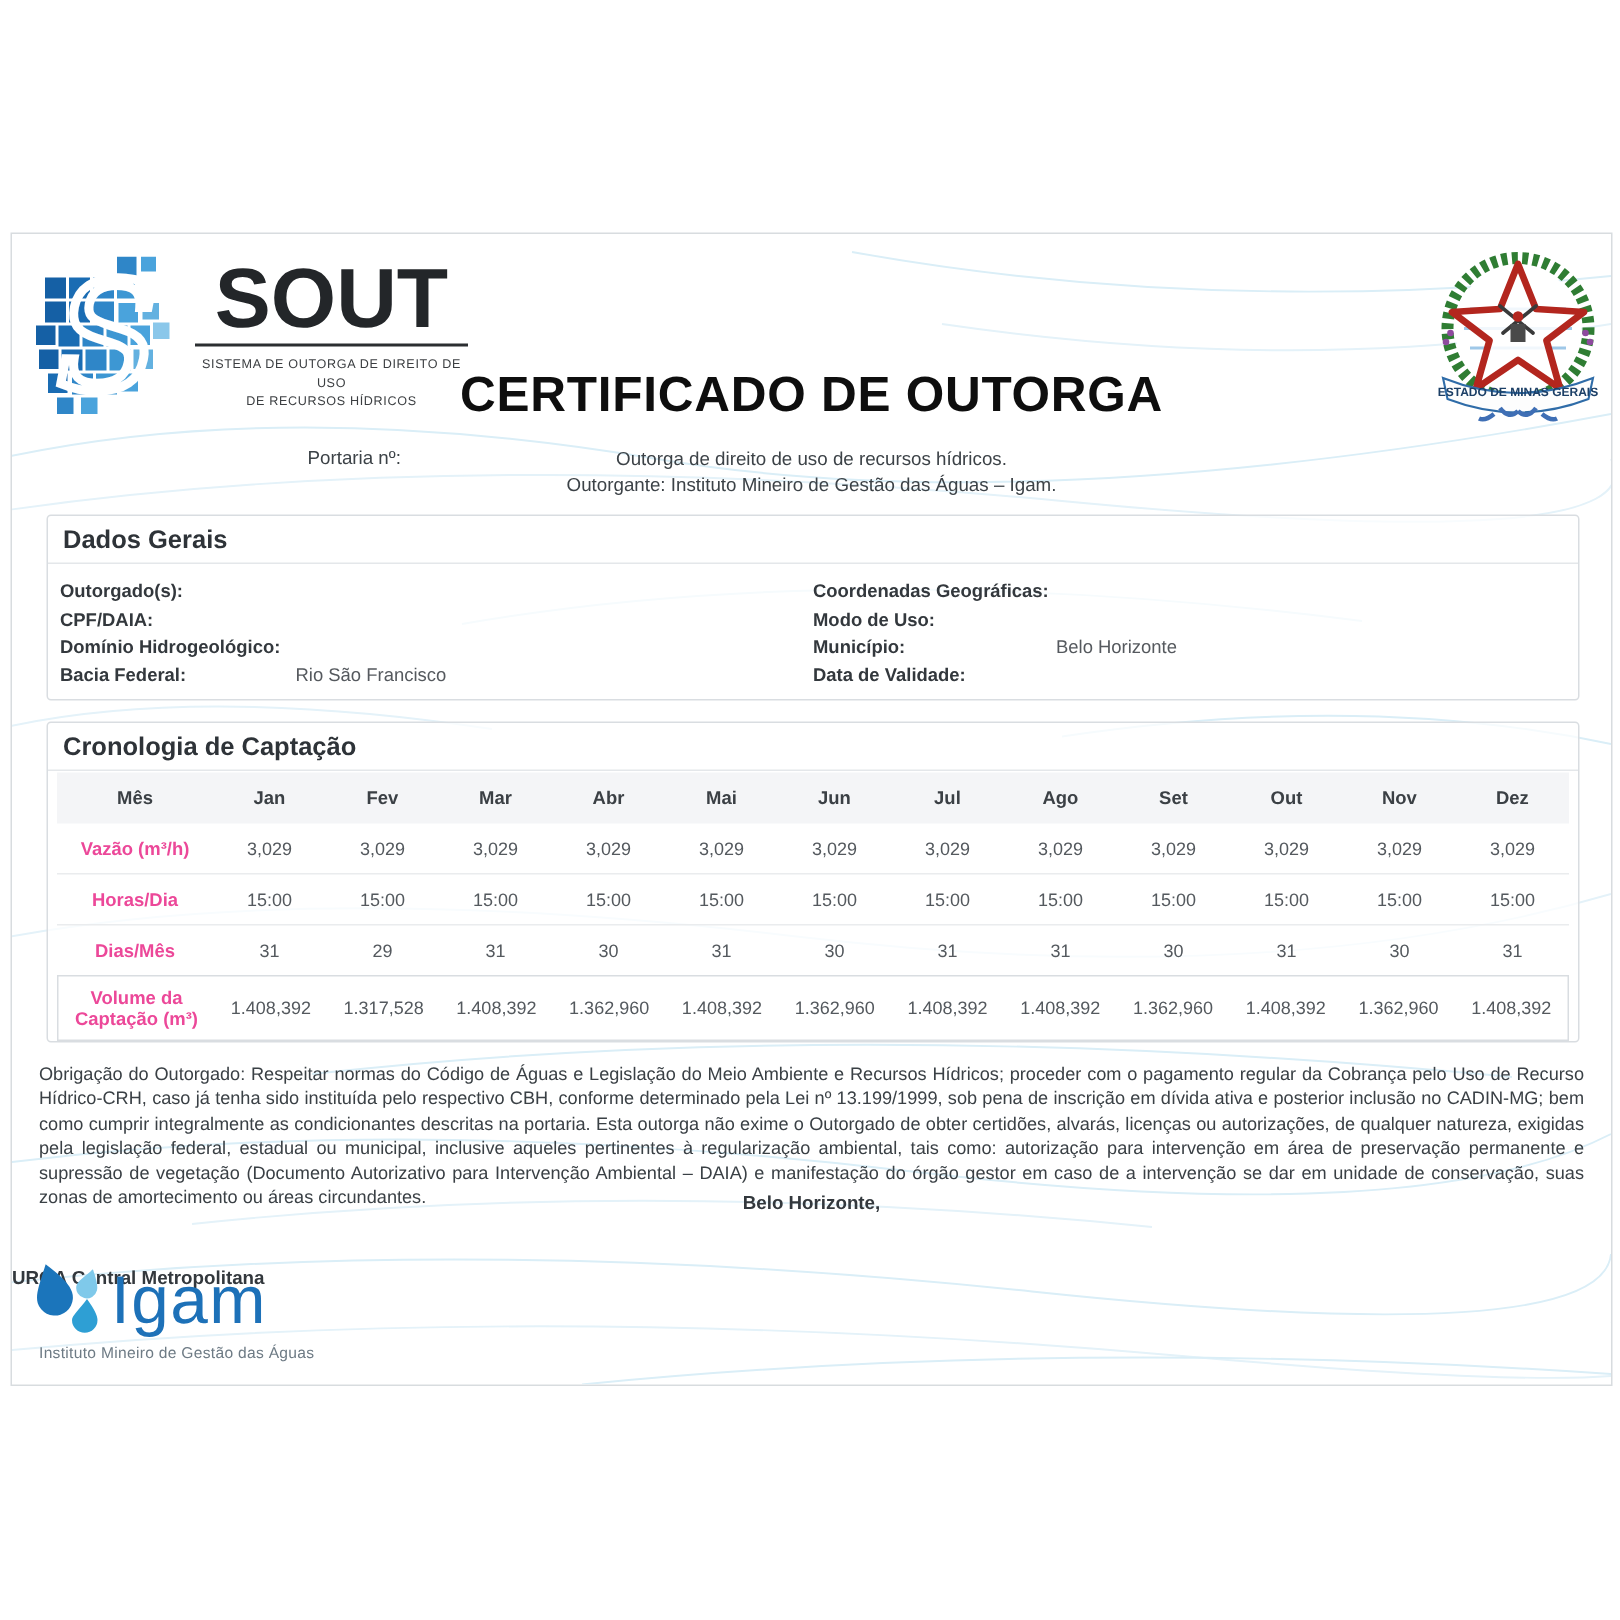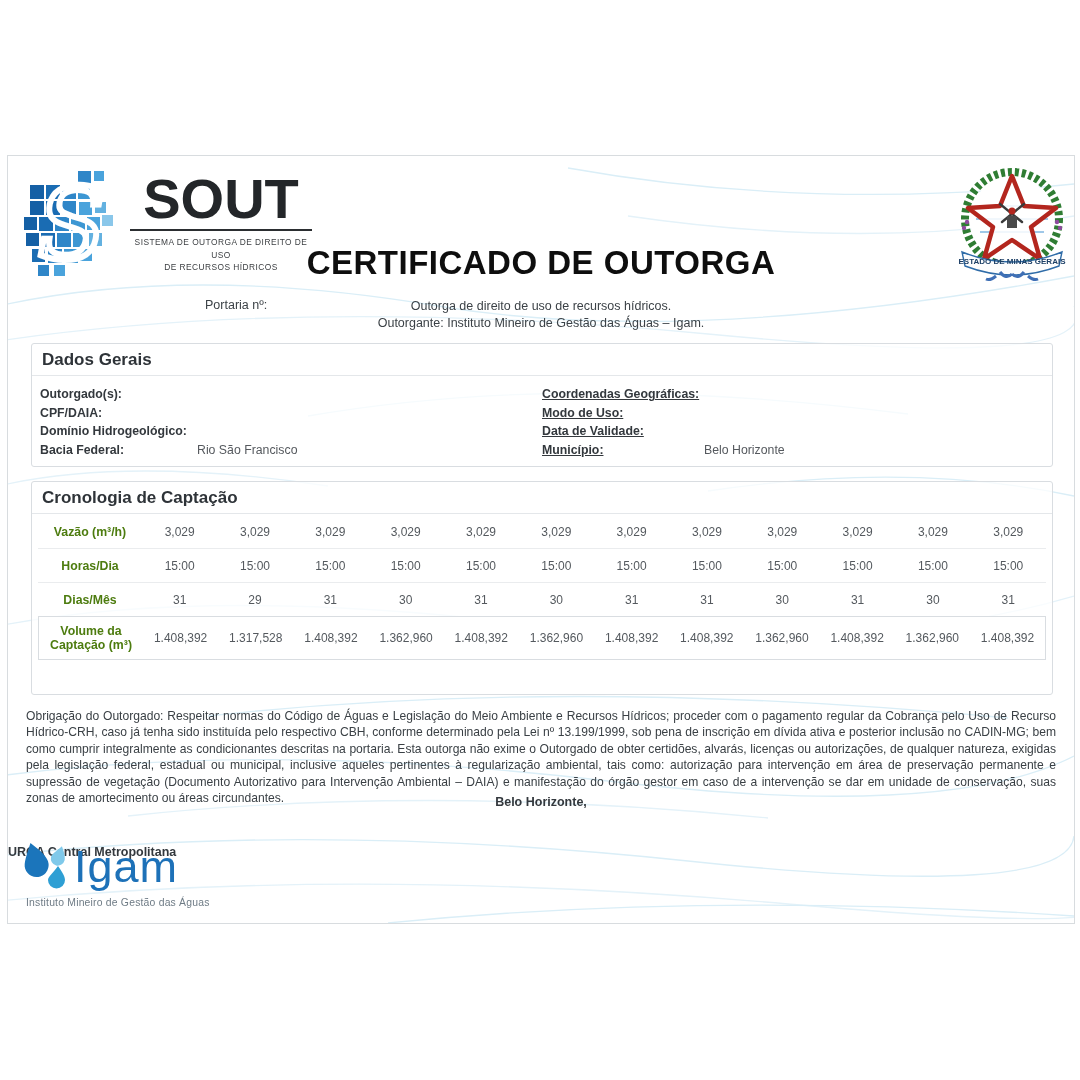--- a/index.html
+++ b/index.html
@@ -34,27 +34,27 @@
     padding:6px 10px 5px 10px;border-bottom:1px solid #e4e7ea;}
   #dados{top:187px;height:122px;}
   #cron{top:325px;height:212px;}
 
   .fields{display:flex;padding:9px 8px 0 8px;}
   .fcol{width:50%;}
   .frow{display:flex;line-height:18.5px;font-size:12.3px;}
   .flabel{font-weight:700;color:#33383d;}
   .fvalue{color:#55595e;}
   .fcol-left .flabel{width:157px;}
-  .fcol-right .flabel{width:162px;text-decoration:underline;}
+  .fcol-right .flabel{width:162px;}
 
   
   .tbl{margin:1px 6px 0 6px;}
   .trow{display:flex;align-items:center;}
   .tcell{flex:1;text-align:center;font-size:12px;color:#54595e;}
-  .tcell.first{flex:0 0 104px;font-weight:700;color:#4d7c0f;font-size:12.3px;line-height:14px;}
+  .tcell.first{flex:0 0 104px;font-weight:700;color:#ec4899;font-size:12.3px;line-height:14px;}
   .thead{background:#f4f5f7;height:34px;}
   .thead .tcell{font-weight:700;color:#3b4045;font-size:12.3px;}
   .tdata{height:33px;}
   .tline{border-top:1px solid #eaecee;}
   .tvol{height:42px;border:1px solid #d9dde1;background:#fff;}
 
   
   .obligation{position:absolute;left:18px;top:552px;width:1030px;
     font-size:12.1px;line-height:16.4px;color:#3a4045;text-align:justify;}
   .city-line{position:absolute;left:0;top:639px;width:100%;text-align:center;
@@ -197,34 +197,49 @@
         <div class="fcol fcol-right">
           <div class="frow">
             <span class="flabel">Coordenadas Geográficas:</span>
             <span class="fvalue"></span>
           </div>
           <div class="frow">
             <span class="flabel">Modo de Uso:</span>
             <span class="fvalue"></span>
           </div>
           <div class="frow">
-            <span class="flabel">Data de Validade:</span>
-            <span class="fvalue"></span>
-          </div>
-          <div class="frow">
             <span class="flabel">Município:</span>
             <span class="fvalue">Belo Horizonte</span>
+          </div>
+          <div class="frow">
+            <span class="flabel">Data de Validade:</span>
+            <span class="fvalue"></span>
           </div>
         </div>
       </div>
     </div>
 
     <div class="section" id="cron">
       <div class="section-title">Cronologia de Captação</div>
       <div class="tbl">
+        <div class="trow thead">
+          <div class="tcell first">Mês</div>
+          <div class="tcell">Jan</div>
+          <div class="tcell">Fev</div>
+          <div class="tcell">Mar</div>
+          <div class="tcell">Abr</div>
+          <div class="tcell">Mai</div>
+          <div class="tcell">Jun</div>
+          <div class="tcell">Jul</div>
+          <div class="tcell">Ago</div>
+          <div class="tcell">Set</div>
+          <div class="tcell">Out</div>
+          <div class="tcell">Nov</div>
+          <div class="tcell">Dez</div>
+        </div>
         <div class="trow tdata">
           <div class="tcell first">Vazão (m³/h)</div>
           <div class="tcell">3,029</div>
           <div class="tcell">3,029</div>
           <div class="tcell">3,029</div>
           <div class="tcell">3,029</div>
           <div class="tcell">3,029</div>
           <div class="tcell">3,029</div>
           <div class="tcell">3,029</div>
           <div class="tcell">3,029</div>

